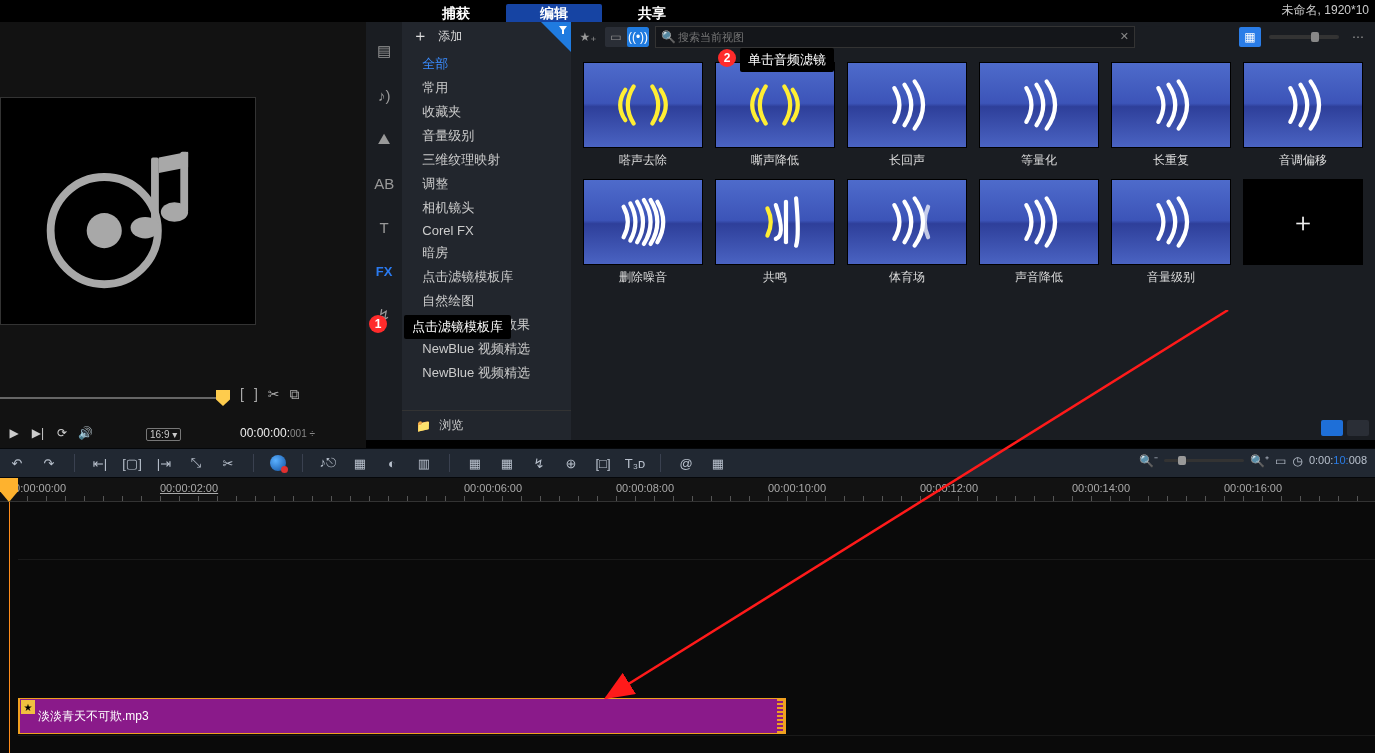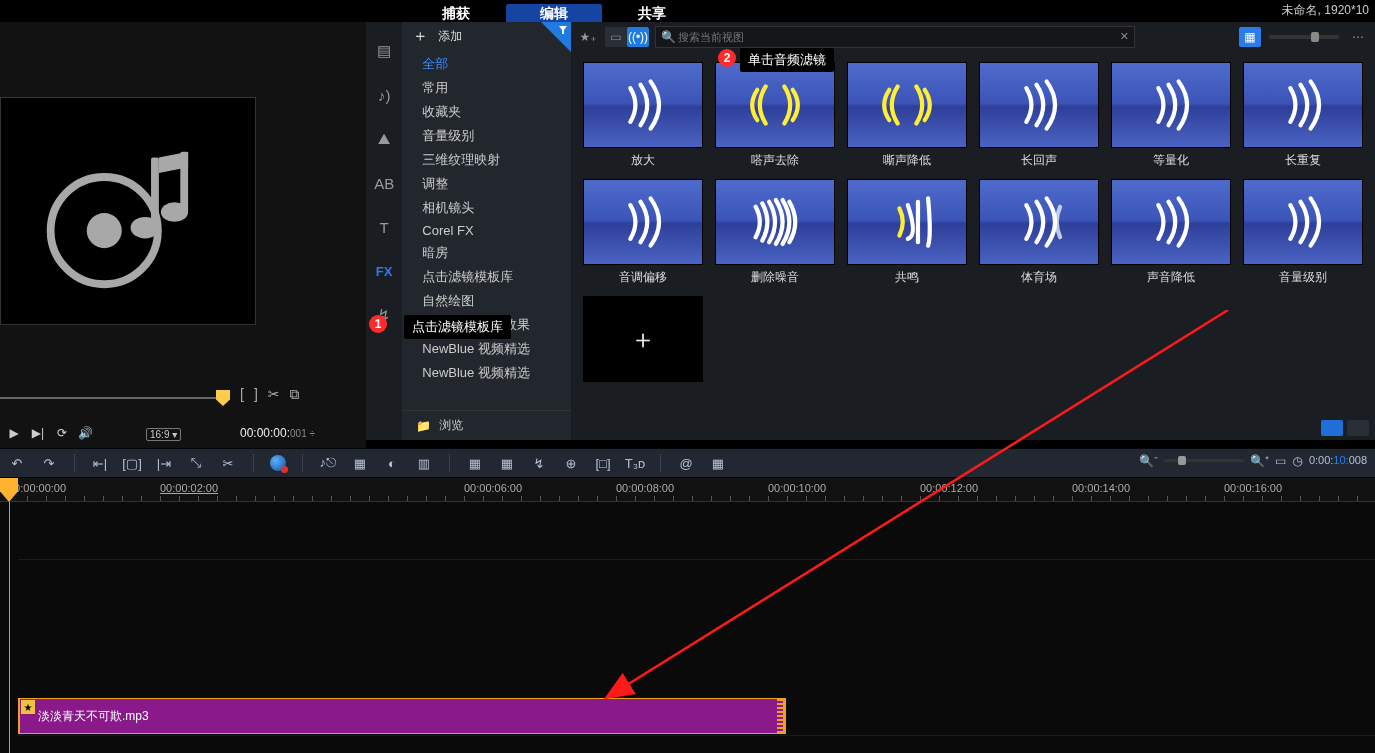--- a/index.html
+++ b/index.html
@@ -198,32 +198,20 @@
       </div>
       <div class="tb-right">
         <span class="tbtn view">▦</span>
         <div class="slider-track">
             <div class="knob"></div>
           </div>
         <span class="tbtn">⋯</span>
       </div>
     </div>
     <div class="thumbs" id="thumbs">
-        <div class="thumb">
-          <div class="img">
-            <svg viewBox="0 0 70 64">
-              <g class="wave-g">
-                <path d="M20 12 Q32 32 20 52"></path>
-                <path d="M32 8 Q48 32 32 56"></path>
-                <path d="M44 4 Q64 32 44 60"></path>
-              </g>
-            </svg>
-          </div>
-          <div class="lbl">放大</div>
-        </div>
         <div class="thumb">
           <div class="img">
             <svg viewBox="0 0 70 64">
               <g class="wave-g wave-yel">
                 <path d="M24 10 Q10 32 24 54"></path>
                 <path d="M14 14 Q2 32 14 50"></path>
               </g>
               <g class="wave-g wave-yel">
                 <path d="M46 10 Q60 32 46 54"></path>
                 <path d="M56 14 Q68 32 56 50"></path>

